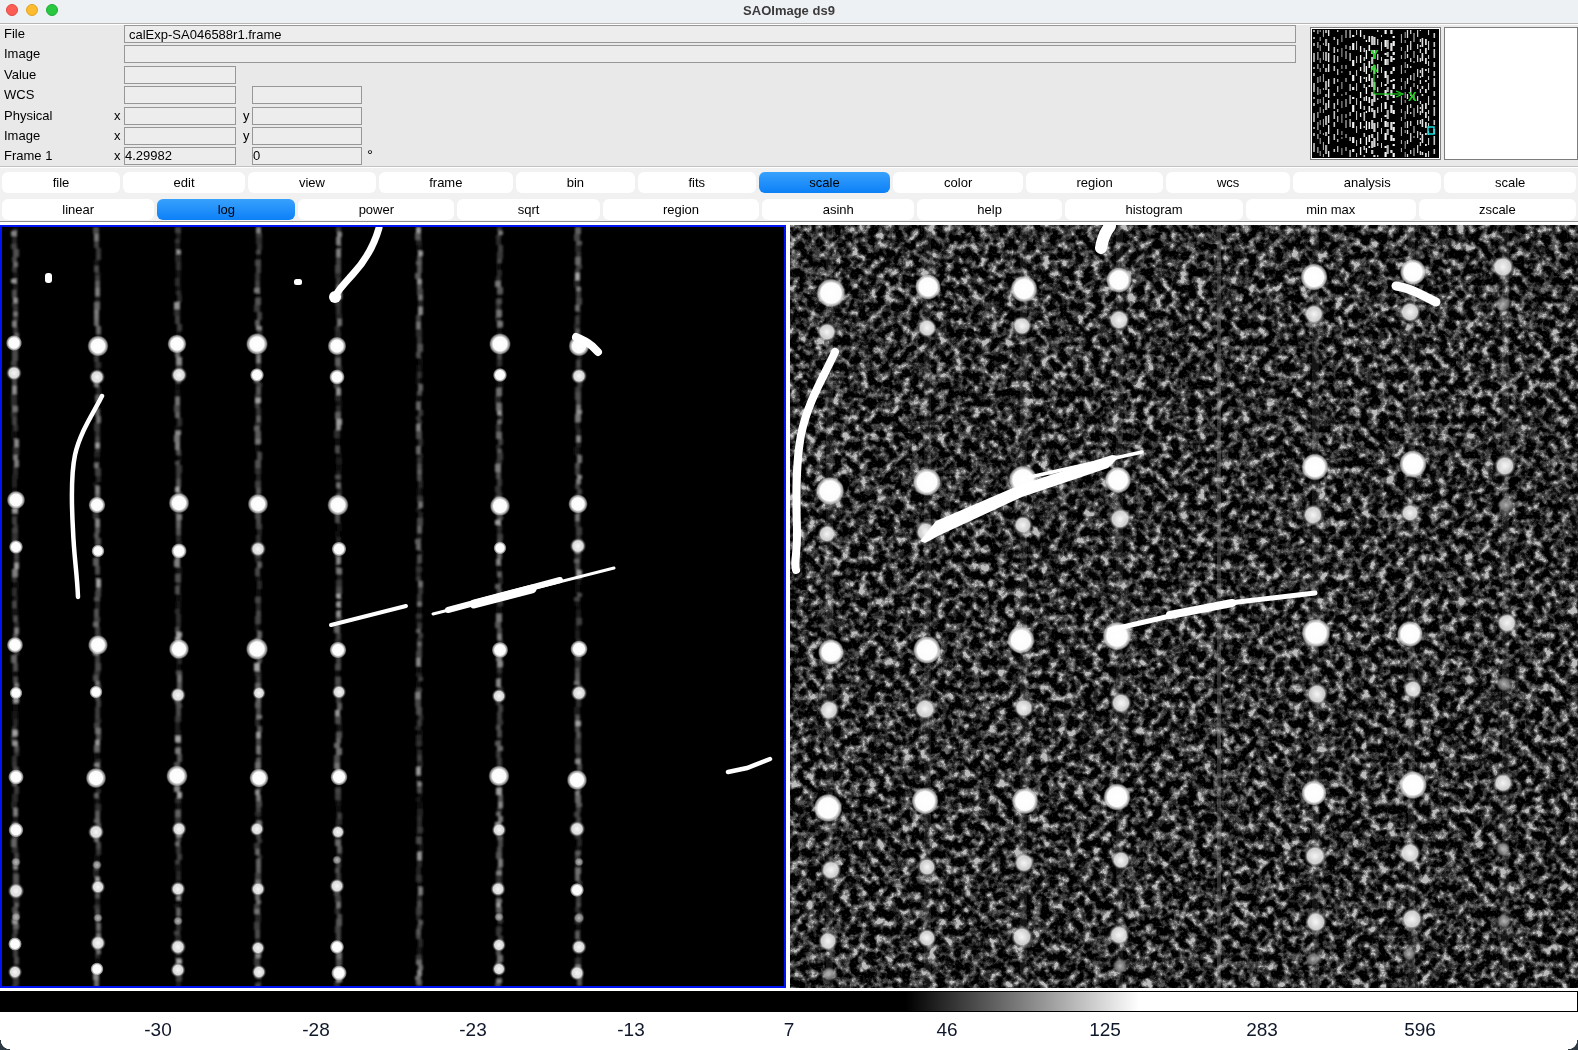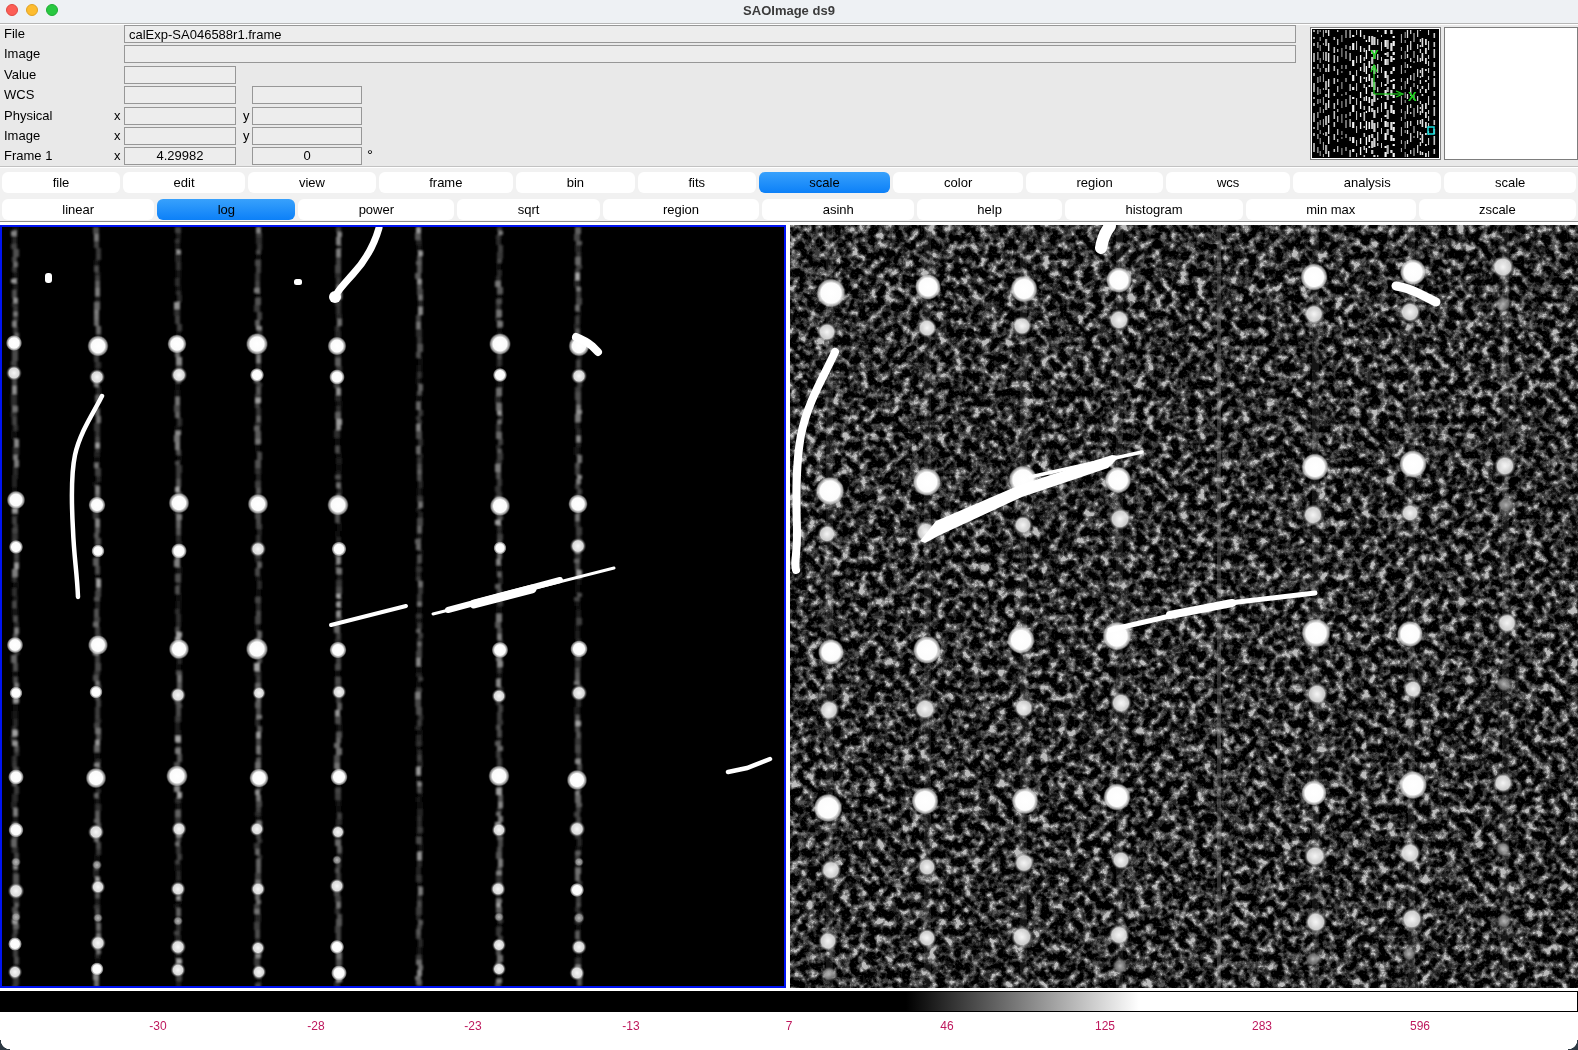--- a/index.html
+++ b/index.html
@@ -3,30 +3,30 @@
 <style>
 *{margin:0;padding:0;box-sizing:border-box}
 html,body{width:1578px;height:1050px;overflow:hidden;background:#fff;font-family:"Liberation Sans",sans-serif}
 #titlebar{position:absolute;left:0;top:0;width:1578px;height:24px;background:#eef1f4;border-bottom:1px solid #b6b6b6}
 .light{position:absolute;top:3.5px;width:12px;height:12px;border-radius:50%}
 #title{position:absolute;left:0;right:0;top:3px;text-align:center;font-size:13px;font-weight:bold;color:#3b3b3b}
 #info{position:absolute;left:0;top:25px;width:1578px;height:142px;background:#e9e9e9;border-bottom:1px solid #c2c2c2}
 .lab{position:absolute;left:4px;font-size:13px;color:#000}
 .xy{position:absolute;font-size:13px;color:#000}
 .fld{position:absolute;height:18px;background:#ededed;border:1px solid #979797;font-size:13px;line-height:16px;color:#000;padding-left:4px}
-.fld.ctr{text-align:center;padding-left:0}
+.fld.ctr{text-align:left;padding-left:0}
 .fv{position:relative;top:1px}
 #btnarea{position:absolute;left:0;top:168px;width:1578px;height:54px;background:#f1f1f1;border-bottom:1px solid #8e8e8e}
 .brow{position:absolute;left:0;width:1578px;height:21px;display:flex;gap:3px;padding:0 2px}
 .btn{flex:1 1 auto;height:21px;background:#fff;border-radius:6px;font-size:13px;line-height:21px;text-align:center;color:#000;white-space:nowrap;padding:0 10px}
 .btn.act{background:linear-gradient(#38a1fc,#0c80f8)}
 #lframe{position:absolute;left:0;top:225px;width:786px;height:763px;border:2px solid #0013f2;background:#000}
 #rframe{position:absolute;left:790px;top:225px;width:788px;height:763px;background:#111;overflow:hidden}
 #cbar{position:absolute;left:0;top:991px;width:1578px;height:21px;border:1px solid #000;background:linear-gradient(to right,#000 0px,#000 905px,#fff 1138px,#fff 100%)}
-.tick{position:absolute;top:1019px;font-size:12px;color:#be185d;transform:translateX(-50%)}
+.tick{position:absolute;top:1019px;font-size:19px;color:#0f172a;transform:translateX(-50%)}
 #pan{position:absolute;left:1310px;top:27px}
 #mag{position:absolute;left:1444px;top:27px;width:134px;height:133px;background:#fff;border:1px solid #7d7d7d}
 .corner{position:absolute;width:10px;height:10px;bottom:0}
 </style></head>
 <body>
 <div id="titlebar">
 <div class="light" style="left:6px;background:#fc5e56;border:0.5px solid #e14942"></div>
 <div class="light" style="left:25.5px;background:#fdbc2f;border:0.5px solid #e0a324"></div>
 <div class="light" style="left:46px;background:#28c840;border:0.5px solid #1ead34"></div>
 <div id="title">SAOImage ds9</div>

